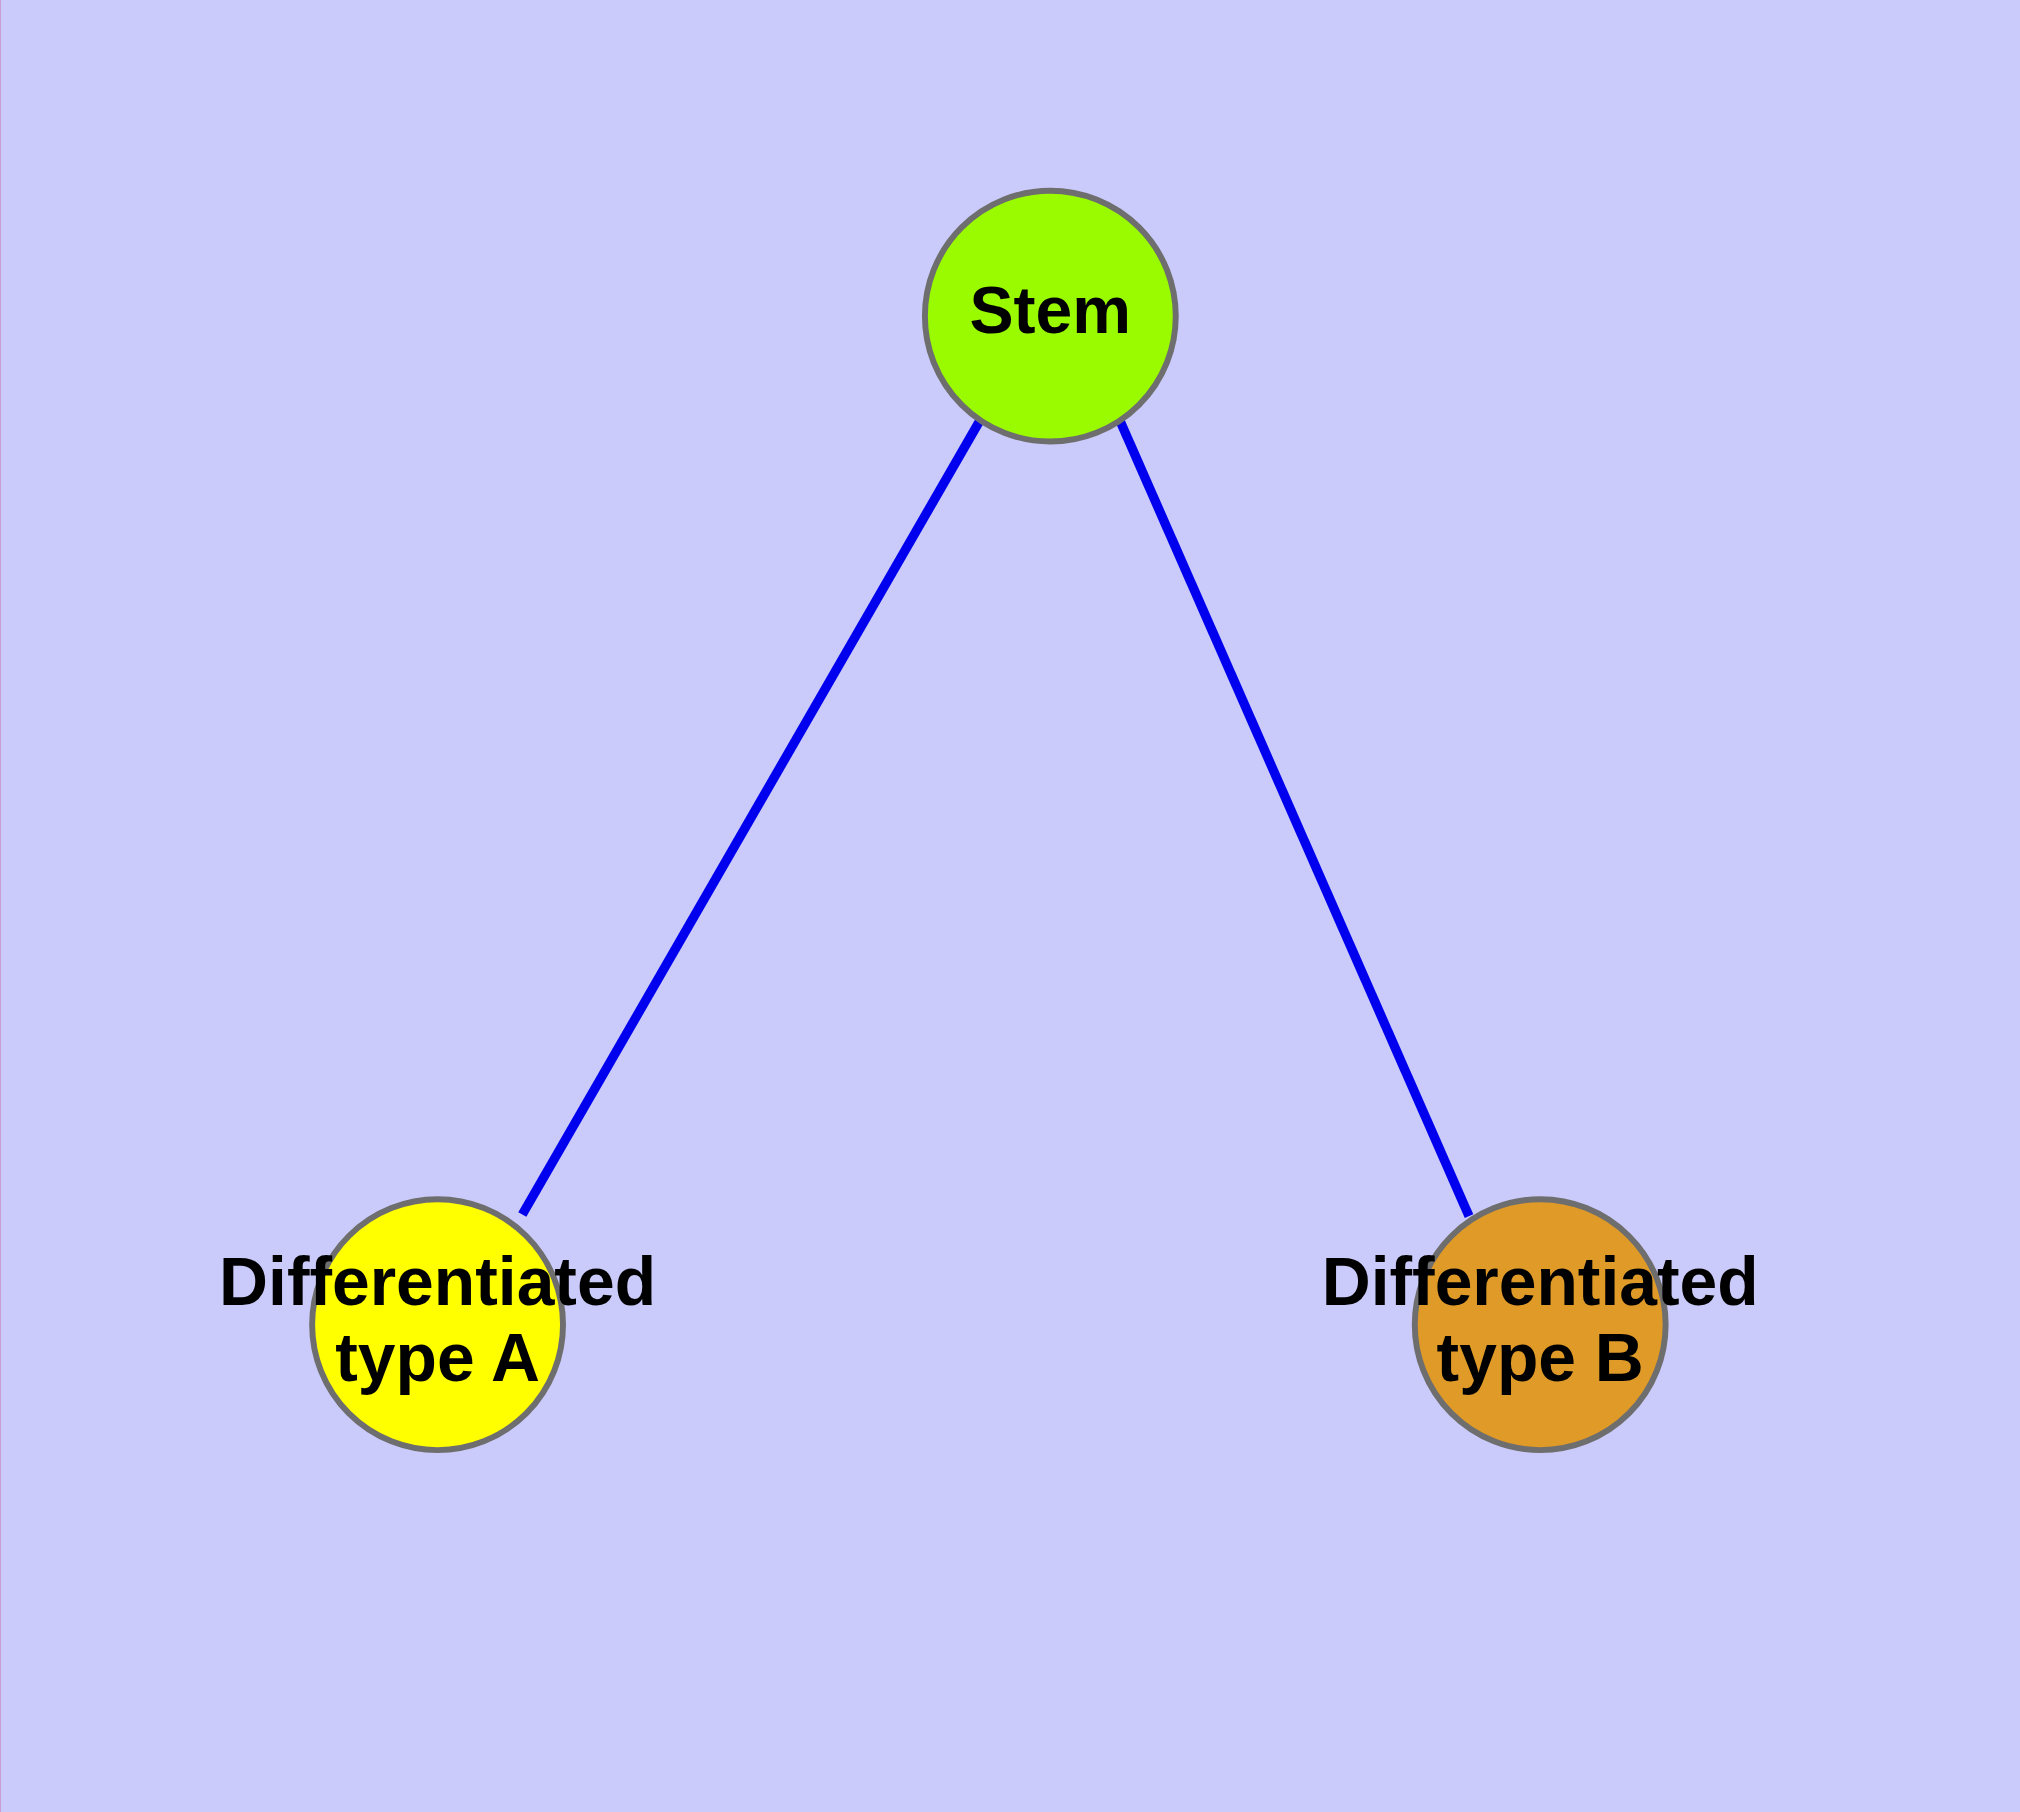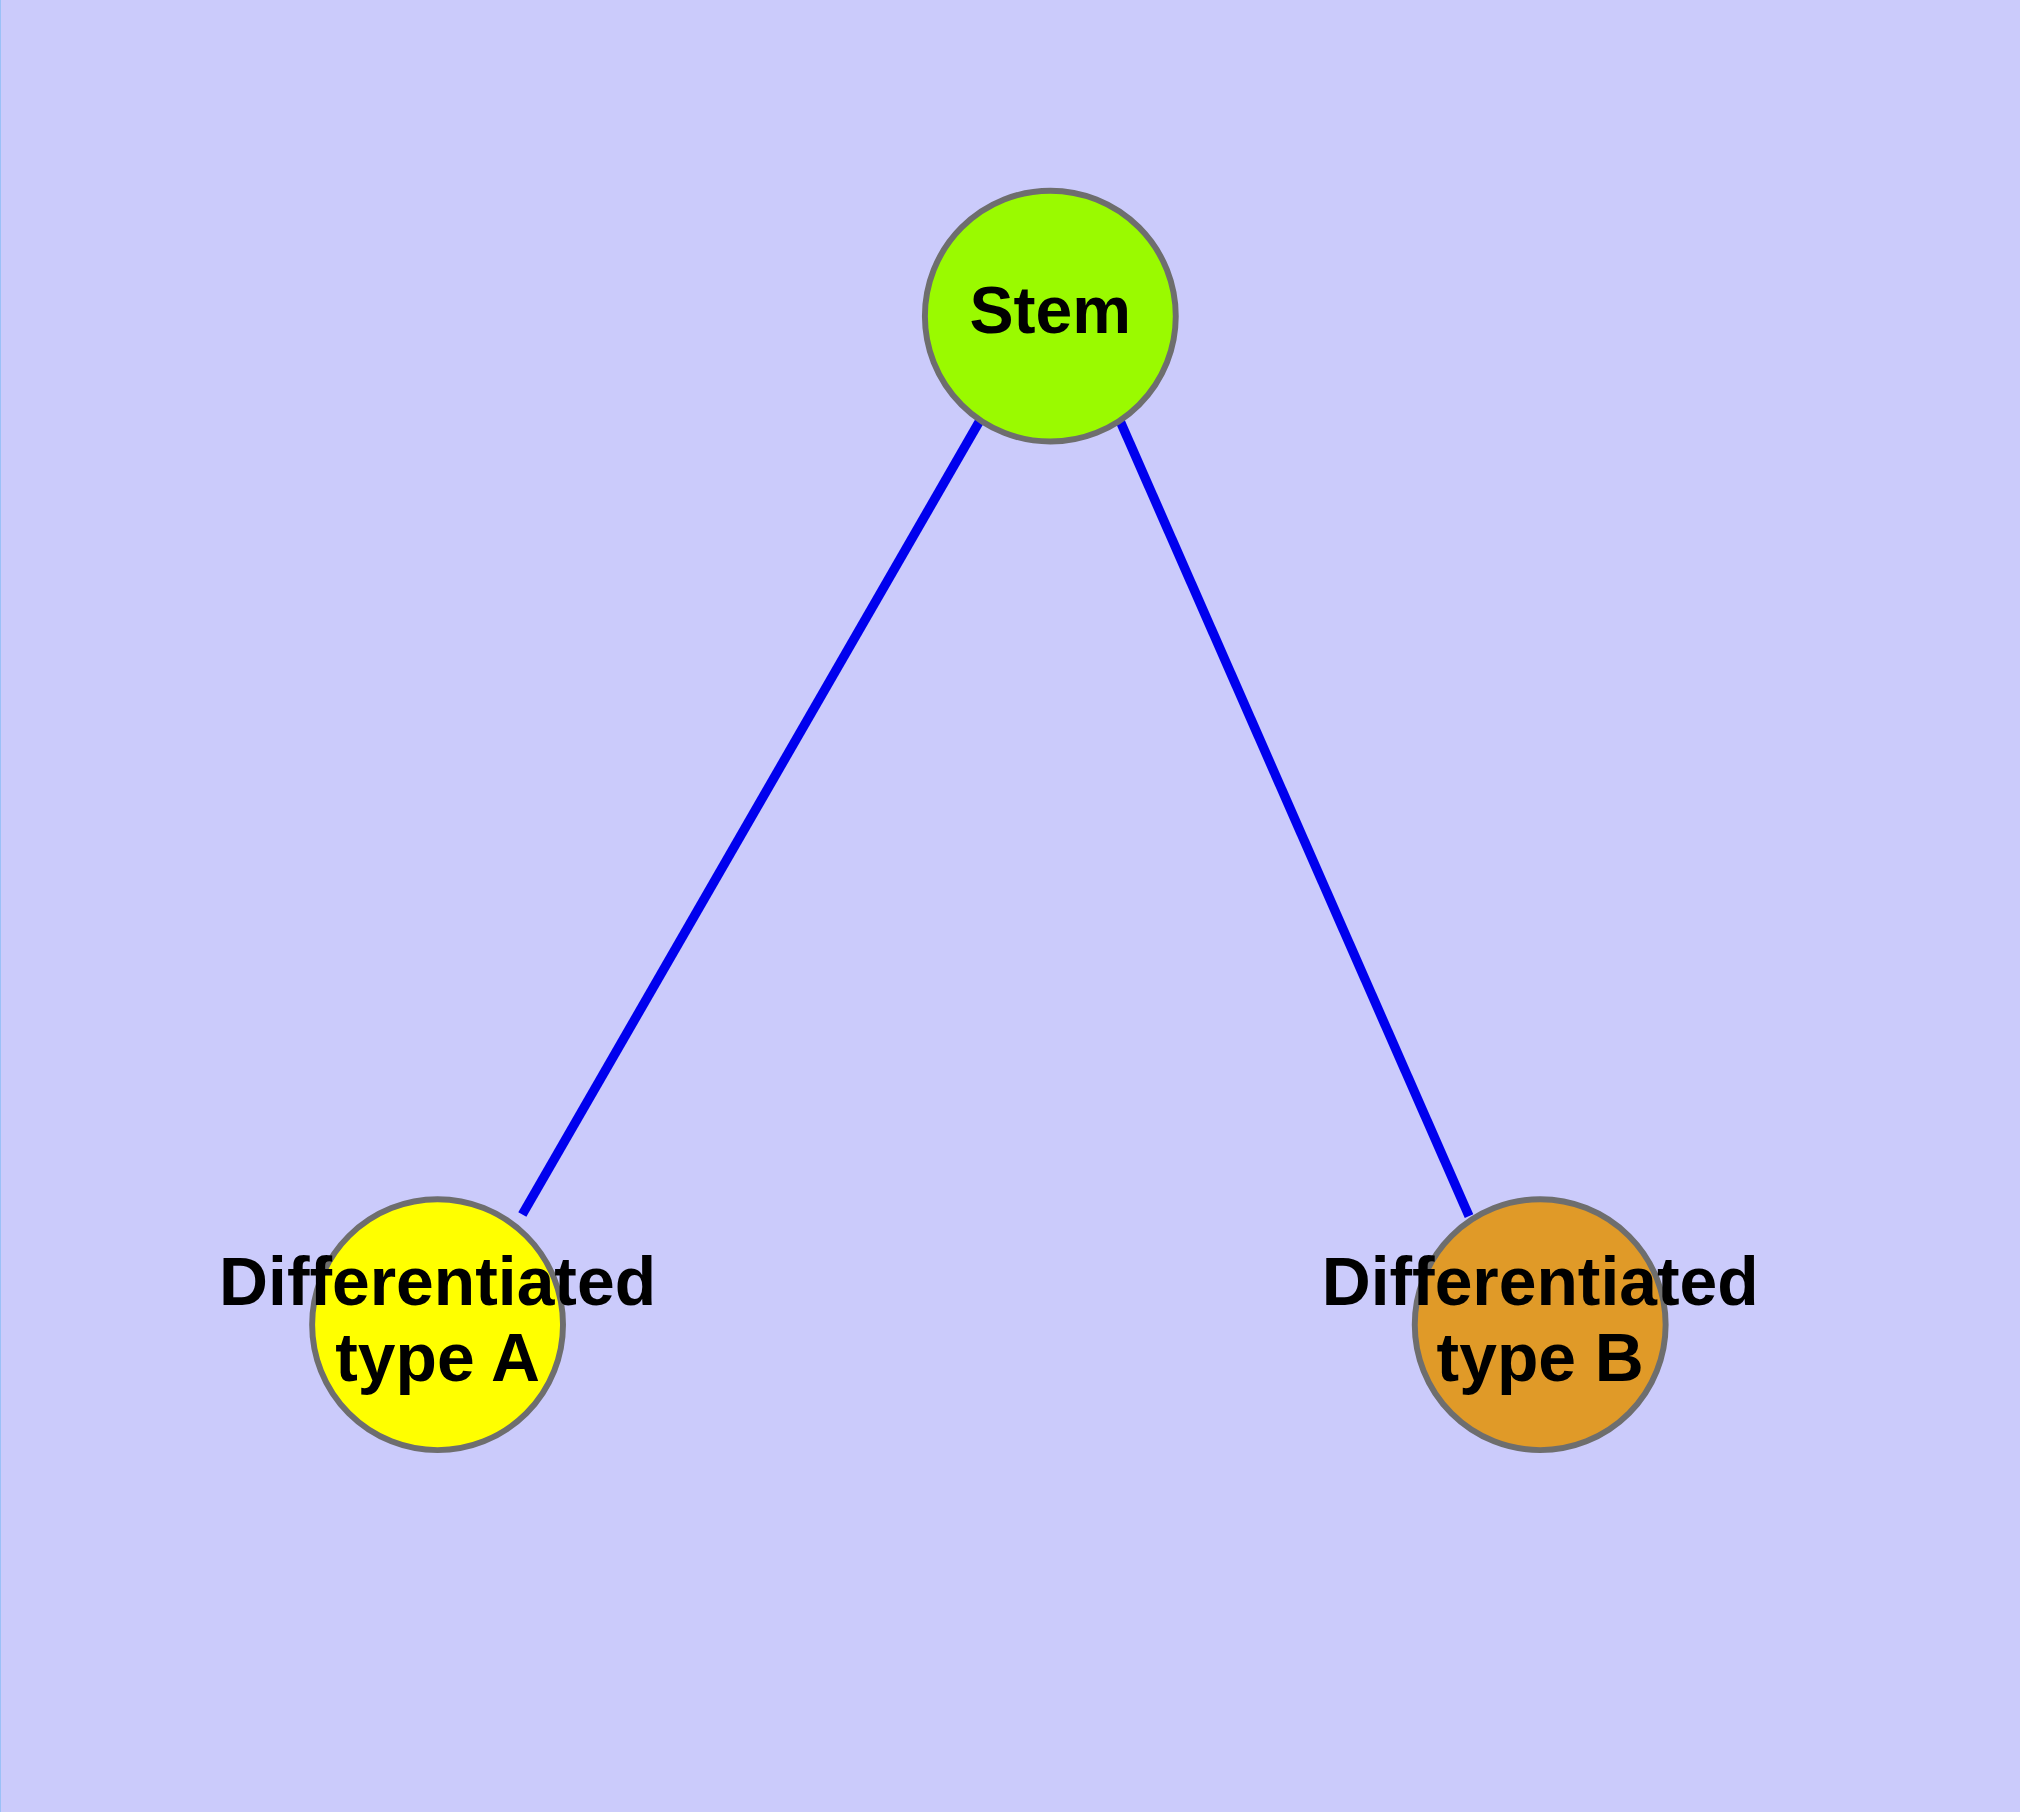--- a/index.html
+++ b/index.html
@@ -30,21 +30,21 @@
     font-weight: bold;
     fill: #000000;
     text-anchor: middle;
     dominant-baseline: middle;
     paint-order: normal;
   }
 </style>
 </head>
 <body>
 
-<div id="canvas" style="width: 2021px; height: 1812px; background: #0ea5e9;">
+<div id="canvas" style="width: 2021px; height: 1812px; background: #be185d;">
   <svg id="graph-svg" viewBox="0 0 2384 2138" preserveAspectRatio="xMidYMid meet" style="width: 2021px; height: 1812px;">
 
     <rect id="bg-rect" x="0" y="0" width="2384" height="2138" fill="#cbcbfb"></rect>
 
     <g id="edges-layer">
         <line x1="1156" y1="496" x2="616" y2="1433" stroke="#0000ee" stroke-width="11" stroke-linecap="butt"></line>
         <line x1="1321" y1="496" x2="1733" y2="1435" stroke="#0000ee" stroke-width="11" stroke-linecap="butt"></line>
       </g>
     <g id="nodes-layer">
         <g>

